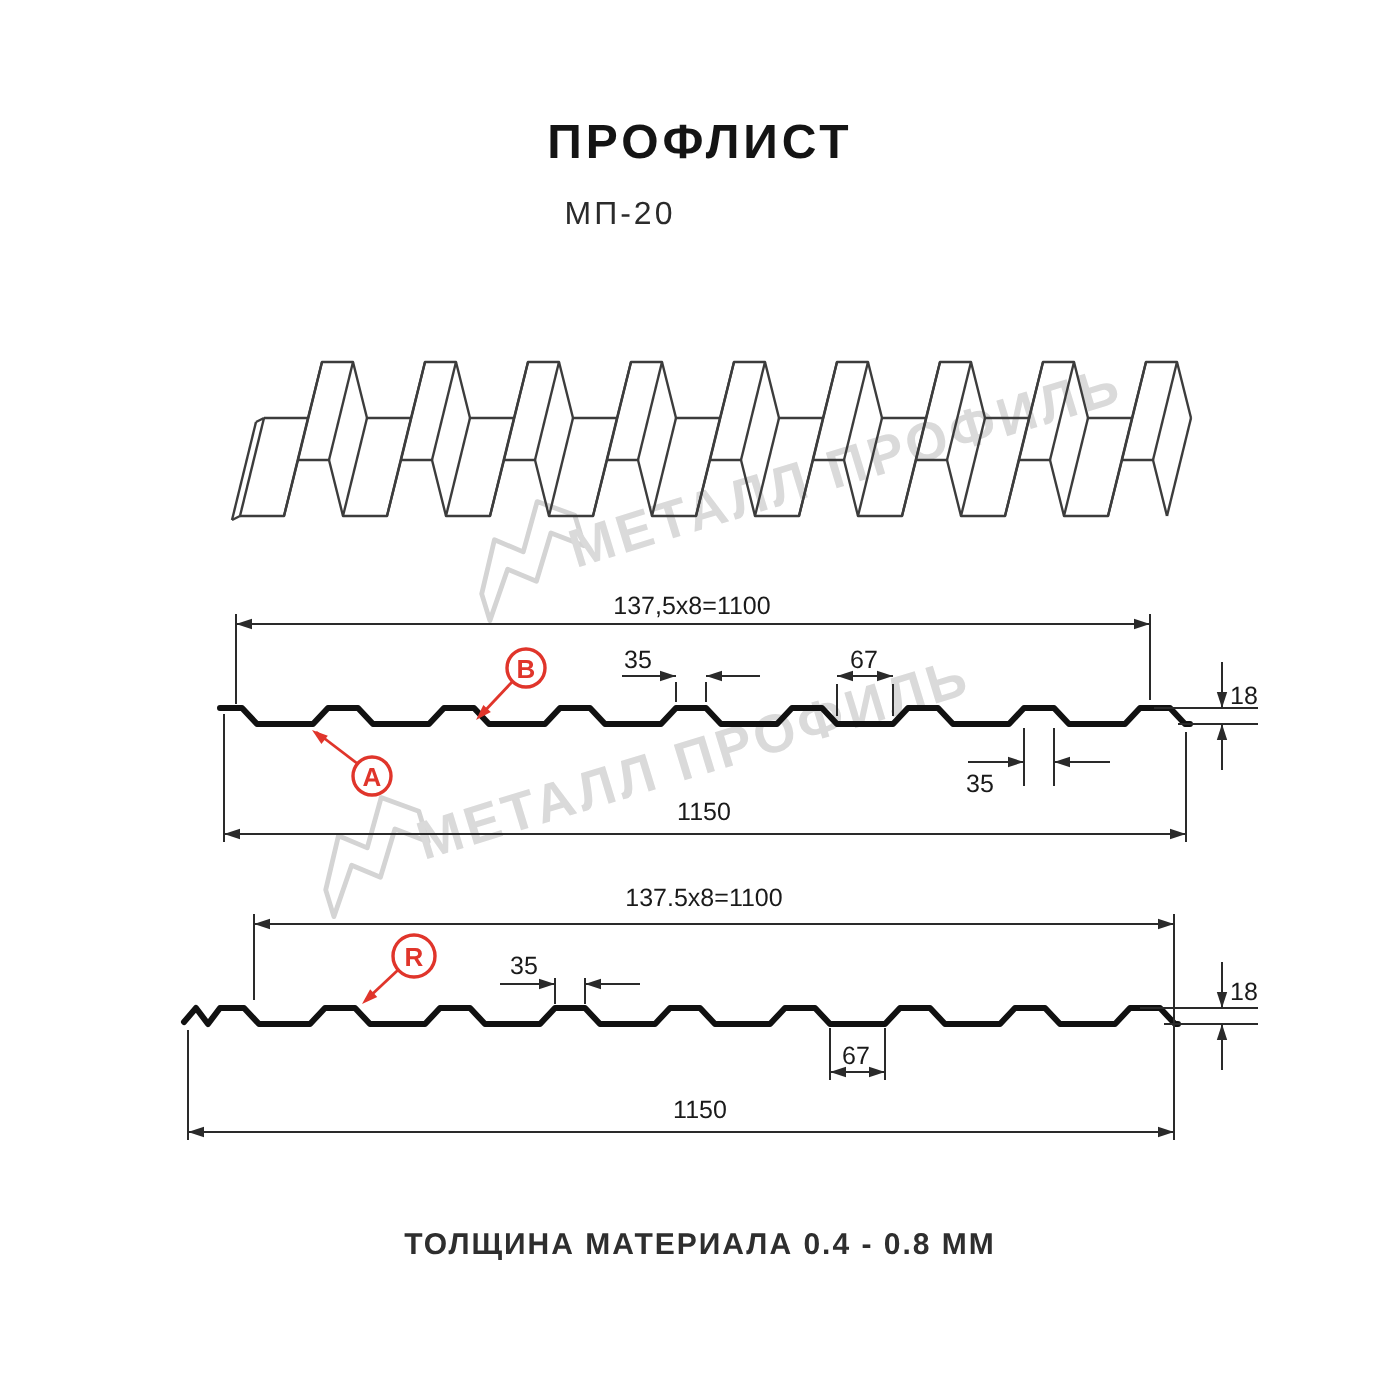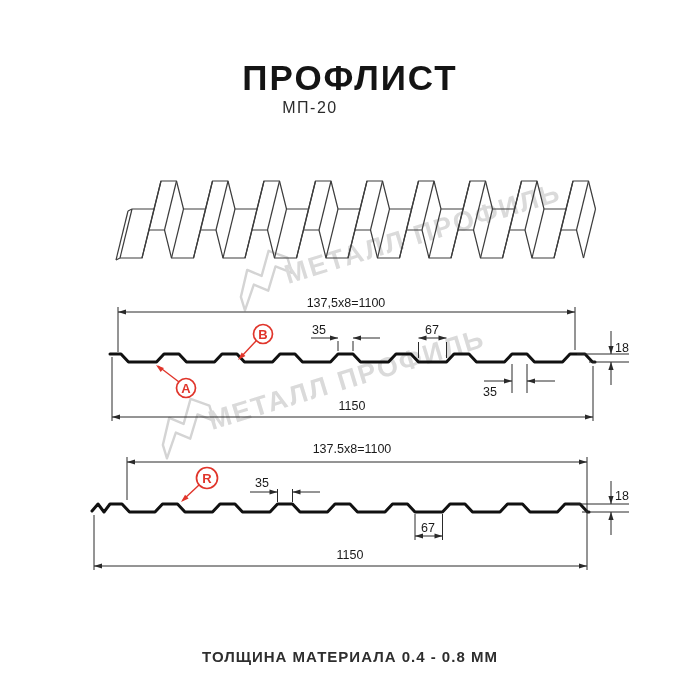--- a/index.html
+++ b/index.html
@@ -1,22 +1,22 @@
 <!DOCTYPE html>
 <html><head>
 <meta charset="utf-8">
 <style>
   html,body{margin:0;padding:0;background:#fff;}
   .page{position:relative;width:700px;height:700px;background:#ffffff;overflow:hidden;
         font-family:"Liberation Sans",sans-serif;}
   .title{position:absolute;top:58px;left:0;width:700px;text-align:center;
-         font-size:35px;font-weight:800;letter-spacing:2px;color:#141414;}
+         font-size:24px;font-weight:800;letter-spacing:2px;color:#141414;}
   .subtitle{position:absolute;top:99px;left:0;width:620px;text-align:center;
          font-size:16px;font-weight:500;letter-spacing:1.5px;color:#2b2b2b;}
-  .footer{position:absolute;top:648px;left:0;width:700px;text-align:center;
+  .footer{position:absolute;top:614px;left:0;width:700px;text-align:center;
          font-size:15px;font-weight:700;letter-spacing:1px;color:#2e2e2e;}
   svg{position:absolute;left:0;top:0;}
   .prof{fill:none;stroke:#111;stroke-width:3;stroke-linejoin:round;stroke-linecap:round;}
   .thin{stroke:#2a2a2a;stroke-width:1;fill:none;}
   .wire{stroke:#3c3c3c;stroke-width:1.2;fill:none;stroke-linejoin:round;}
   .ahead{fill:#2a2a2a;stroke:none;}
   .redln{stroke:#e0352b;stroke-width:1.4;fill:none;}
   .redah{fill:#e0352b;stroke:none;}
   .redc{fill:none;stroke:#e0352b;stroke-width:1.7;}
   text.dim{font-family:"Liberation Sans",sans-serif;font-size:12.5px;fill:#1a1a1a;}

